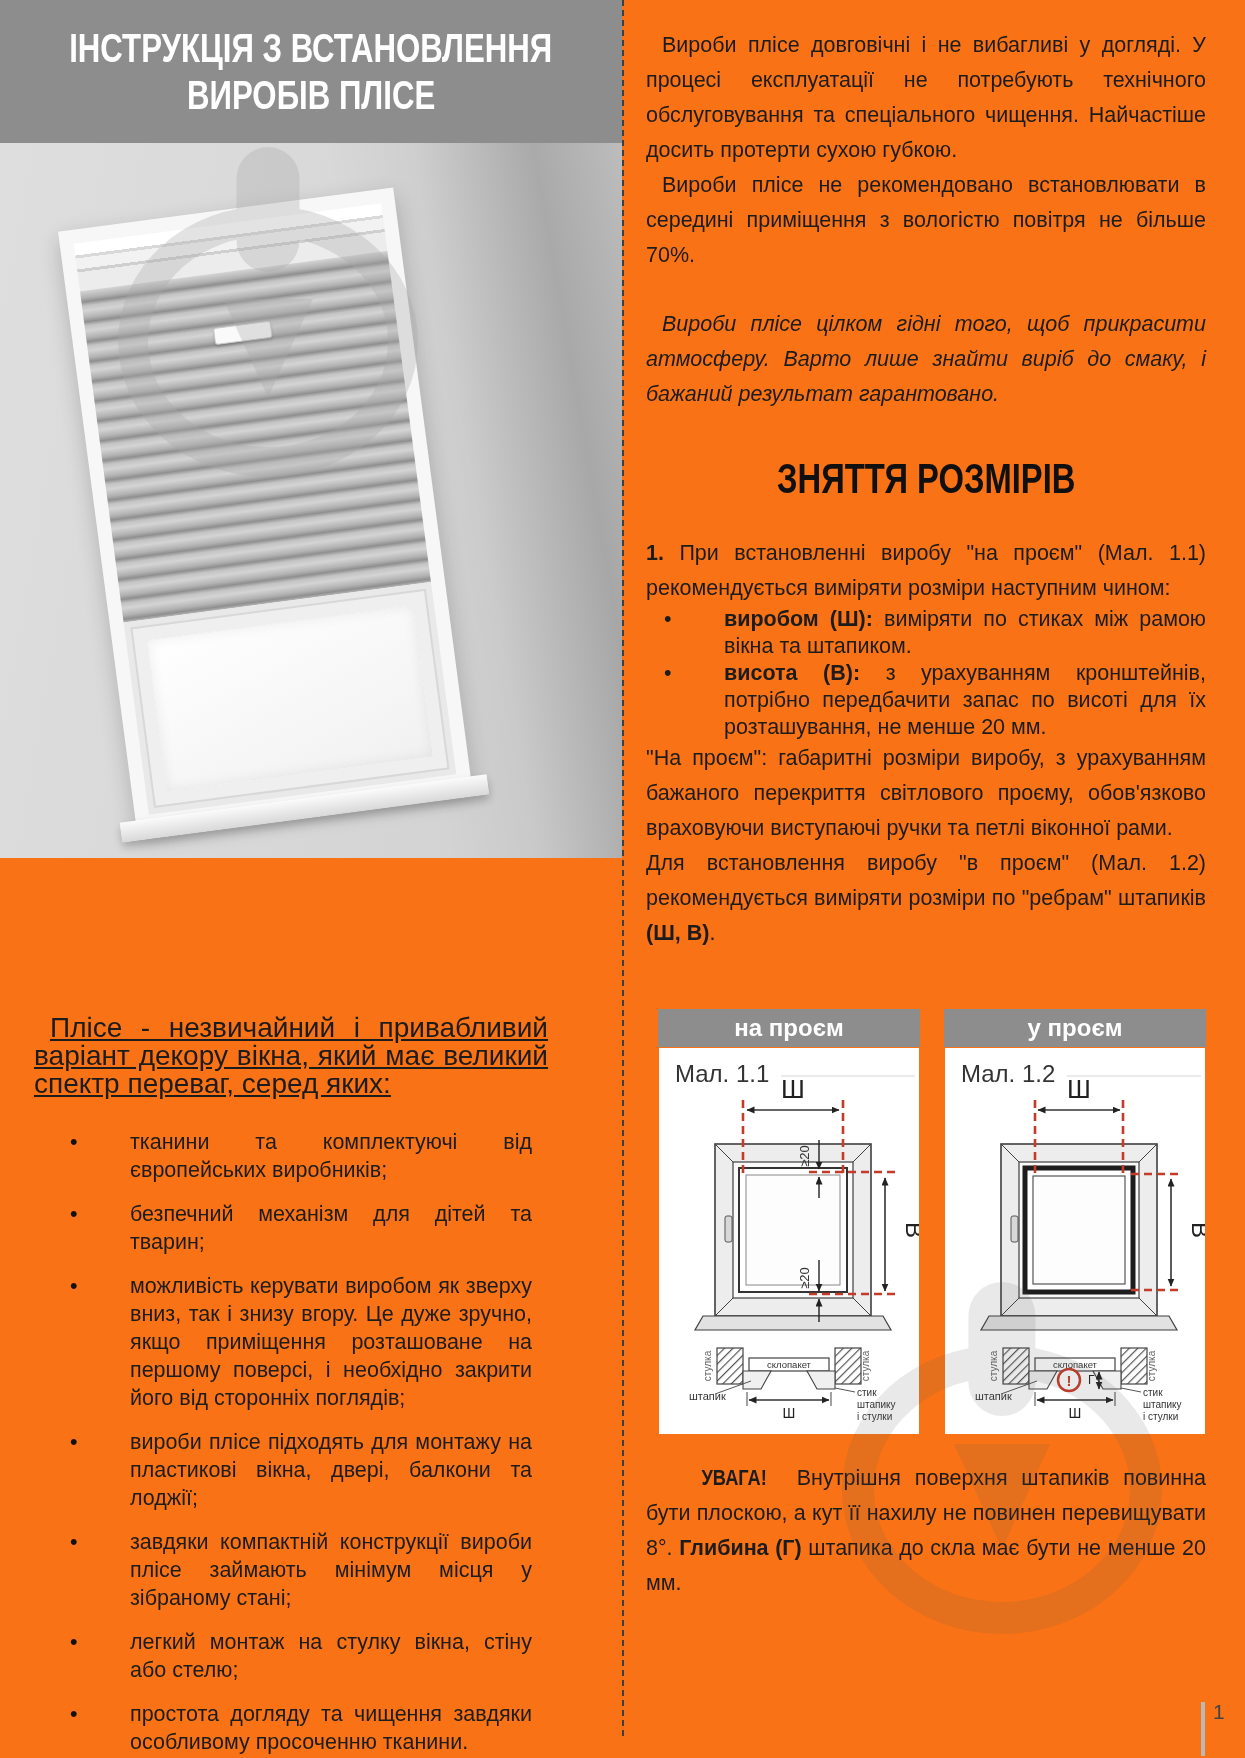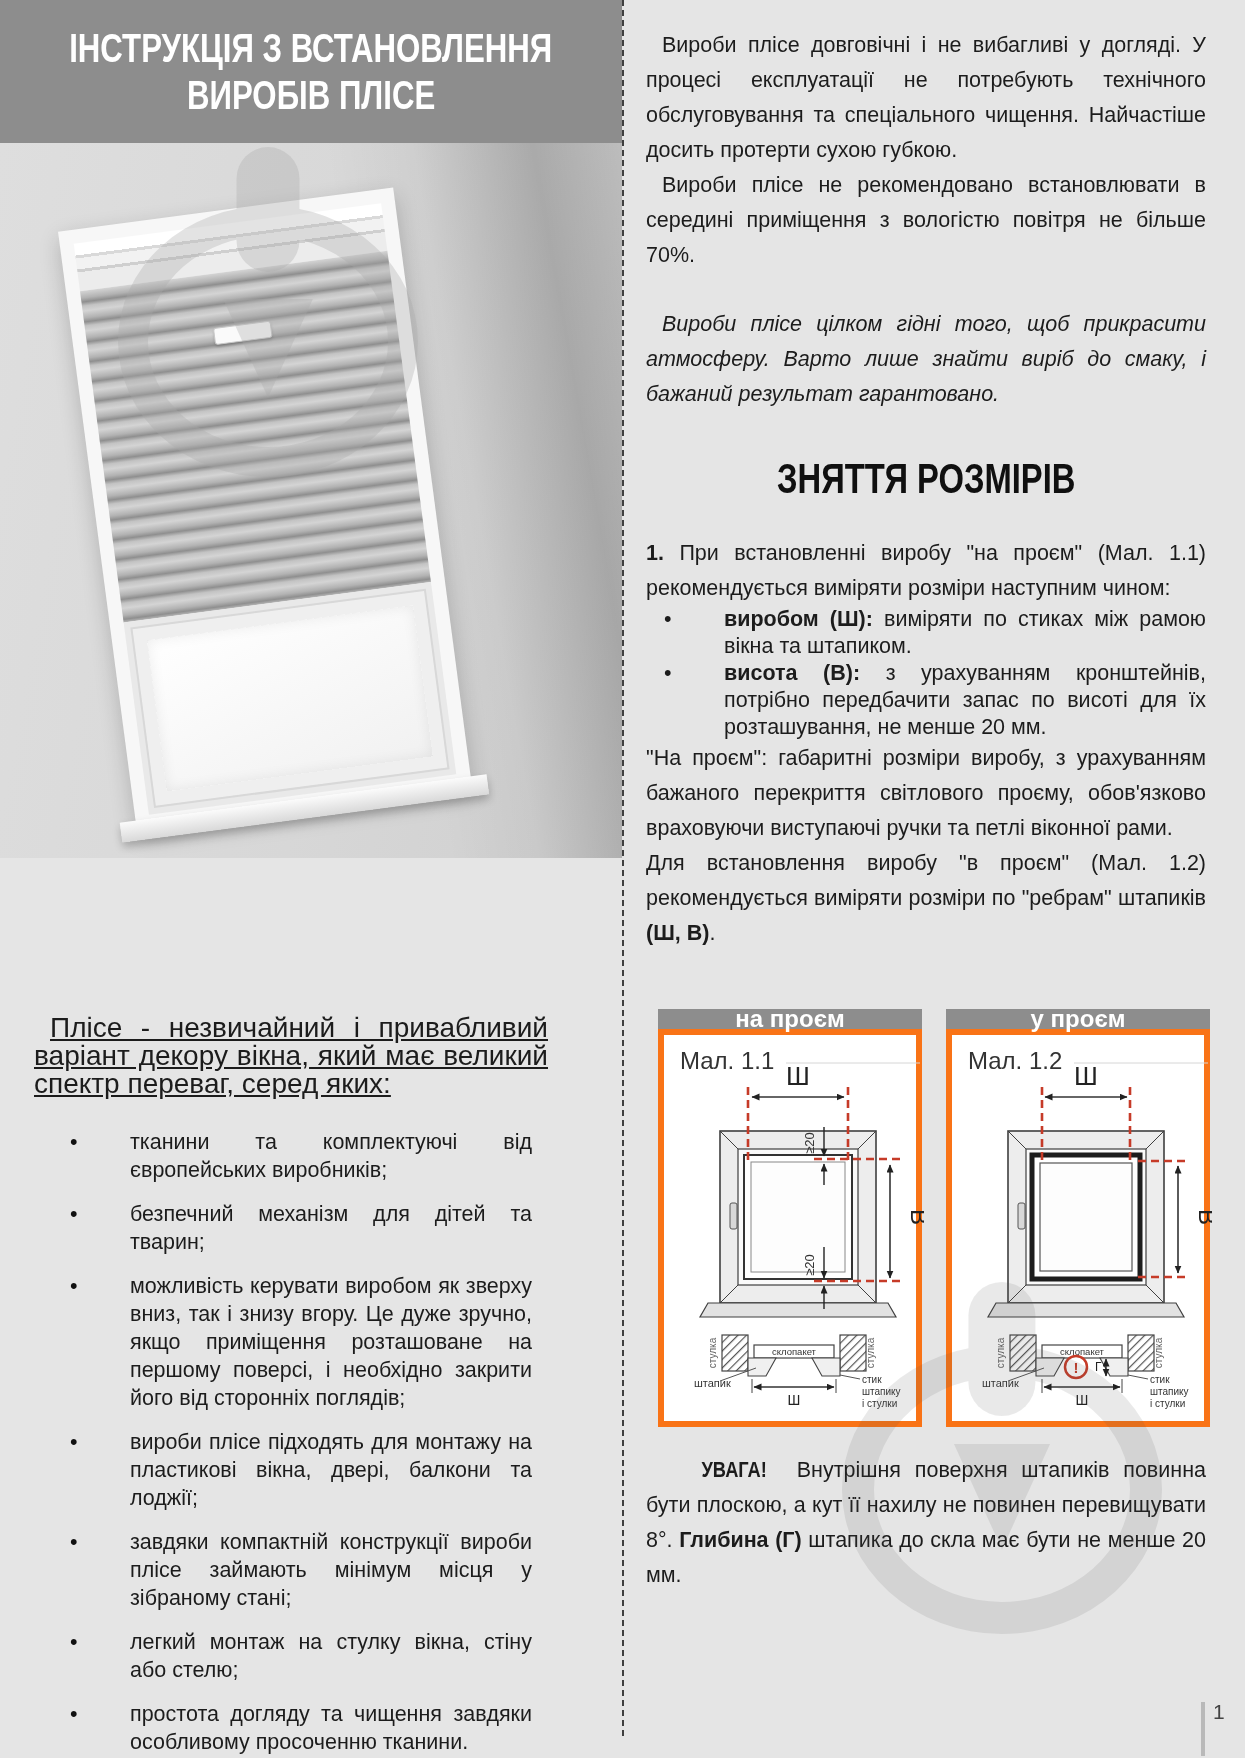--- a/index.html
+++ b/index.html
@@ -1,17 +1,17 @@
 <!DOCTYPE html>
 <html><head>
 <meta charset="utf-8">
 <style>
   html,body { margin:0; padding:0; background:#ffffff; }
   .page {
-    position:relative; width:1245px; height:1758px; background:#e5e5e5;
+    position:relative; width:1245px; height:1758px; background:#f97316;
     font-family:"Liberation Sans", sans-serif; color:#1c1c1c; overflow:hidden;
   }
   
   .divider { position:absolute; left:622px; top:0; height:1736px; width:0;
              border-left:2px dashed #3f3f3f; }
 
   
   .cond { display:inline-block; transform:scaleX(0.78); transform-origin:50% 50%;
           white-space:nowrap; font-weight:700; color:#101010; }
 
@@ -86,23 +86,23 @@
   .p1 { margin-top:28px; }
   .p3 { margin-top:34px; font-style:italic; }
   .h2 { margin-top:44px; text-align:center; font-size:42px; line-height:46px; }
   .step1 { margin-top:34px; }
   ul.m-bullets { margin:0; padding:0; list-style:none; }
   ul.m-bullets li { position:relative; padding-left:78px; font-size:21.5px;
                     line-height:27px; text-align:justify; }
   ul.m-bullets li::before { content:"\2022"; position:absolute; left:18px; top:0; }
   .diagrams { display:flex; gap:24px; margin:58px 0 0 12px; position:relative; z-index:2; }
   .diagram { width:264px; }
-  .diag-header { height:20px; background:#8d8d8d; color:#ffffff; font-weight:700;
+  .diag-header { height:38px; background:#8d8d8d; color:#ffffff; font-weight:700;
                  font-size:24px; display:flex; align-items:center; justify-content:center; }
-  .diag-box { border:6px solid #f97316; background:#ffffff; }
+  .diag-box { border:1px solid #f97316; background:#ffffff; }
   .warning-p { margin-top:26px; text-indent:30px; }
   .warn-label { font-weight:800; display:inline-block; transform:scaleX(0.85);
                 transform-origin:left center; }
 
   
   .page-rule { position:absolute; left:1201px; top:1702px; width:4px; height:54px;
                background:#b9b9b9; }
   .page-num { position:absolute; left:1213px; top:1700px; font-size:21px; color:#444; }
 
   b { font-weight:700; }

